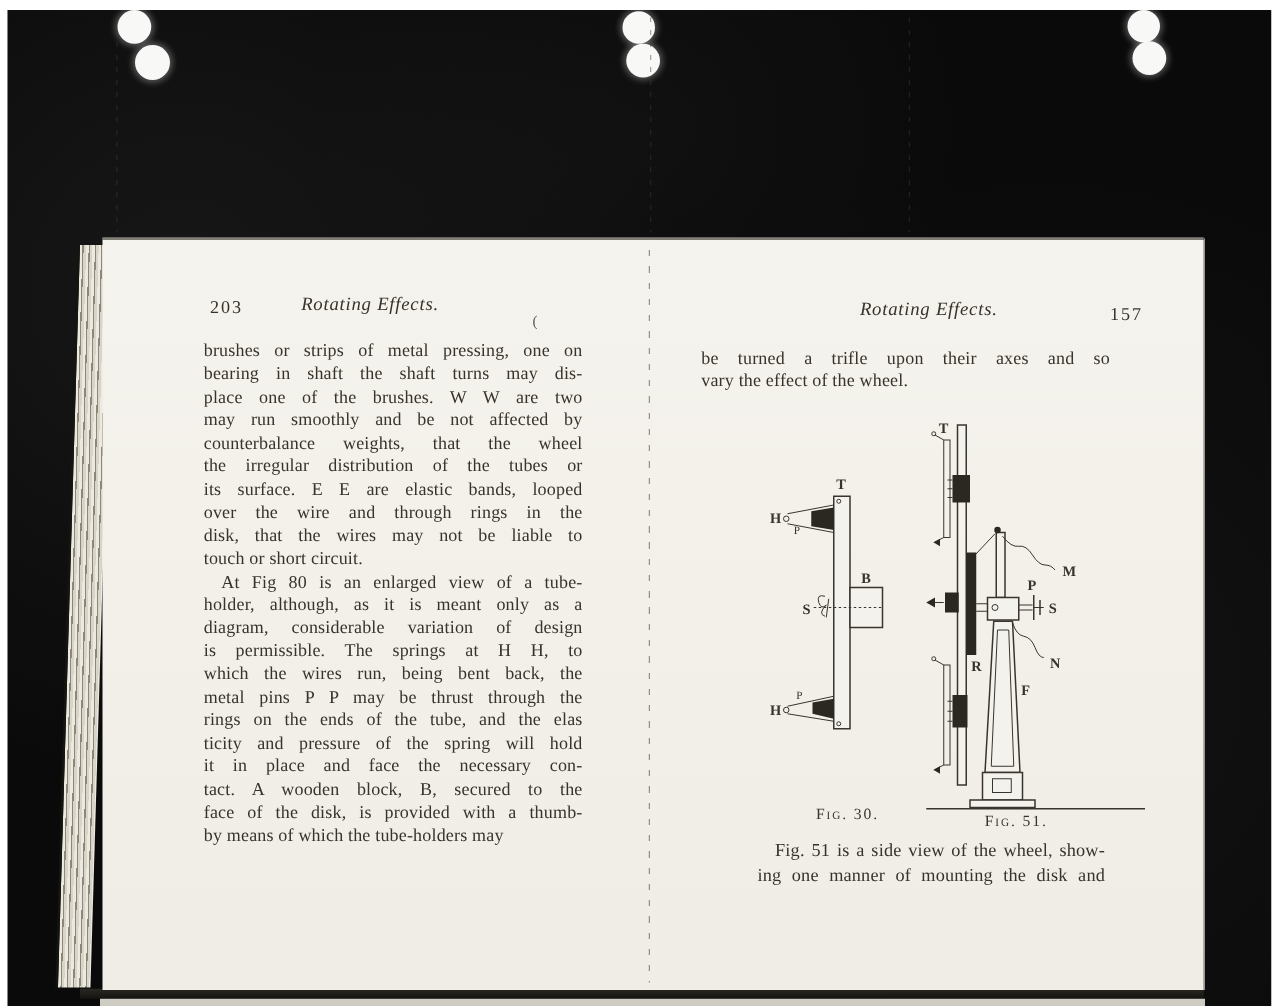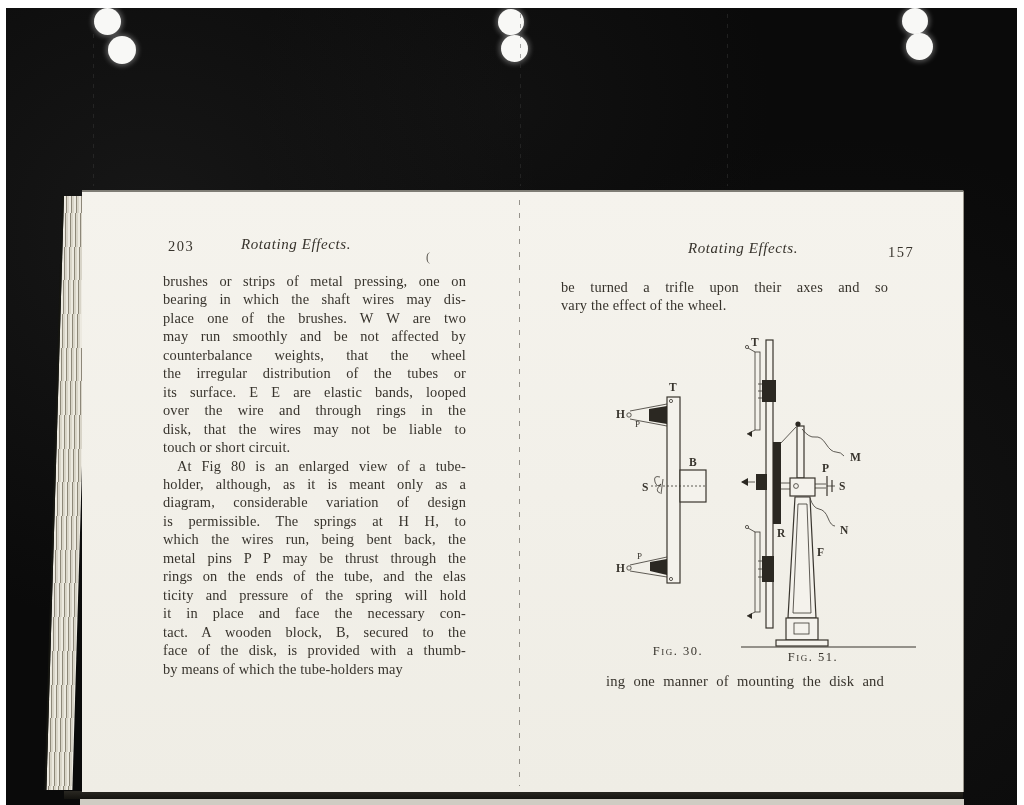--- a/index.html
+++ b/index.html
@@ -95,21 +95,21 @@
 
   <div class="pages">
     <div class="gutter"></div>
 
     <div class="abs ink pagenum" style="left:86px;top:46px;">203</div>
     <div class="abs ink runhead" style="left:132px;top:44px;width:164px;text-align:center;">Rotating Effects.</div>
     <div class="abs ink stray" style="left:344px;top:58px;">(</div>
 
     <div class="abs ink textblock" style="left:81px;top:80px;width:303px;">
       <div class="jline">brushes or strips of metal pressing, one on</div>
-      <div class="jline">bearing in which the shaft wires may dis-</div>
+      <div class="jline">bearing in shaft the shaft turns may dis-</div>
       <div class="jline">place one of the brushes.  W W are two</div>
       <div class="jline">may run smoothly and be not affected by</div>
       <div class="jline">counterbalance weights, that the wheel</div>
       <div class="jline">the irregular distribution of the tubes or</div>
       <div class="jline">its surface.  E E are elastic bands, looped</div>
       <div class="jline">over the wire and through rings in the</div>
       <div class="jline">disk, that the wires may not be liable to</div>
       <div class="lline">touch or short circuit.</div>
       <div class="jline indent">At Fig 80 is an enlarged view of a tube-</div>
       <div class="jline">holder, although, as it is meant only as a</div>
@@ -225,19 +225,20 @@
       <rect class="fpage" x="48" y="284" width="32" height="22"></rect>
       <rect class="flthin" x="56" y="289" width="15" height="11"></rect>
       <rect class="fpage" x="38" y="306" width="52" height="6"></rect>
       <line class="fl" x1="3" y1="313" x2="178" y2="313"></line>
     </svg>
 
     <div class="abs fig-caption" style="left:531px;top:452px;width:130px;">Fig. 30.</div>
     <div class="abs fig-caption" style="left:666px;top:458px;width:130px;">Fig. 51.</div>
 
     <div class="abs ink closeblock" style="left:524px;top:480px;width:278px;">
+      <div class="jline indent">Fig. 51 is a side view of the wheel, show-</div>
       <div class="jline">ing one manner of mounting the disk and</div>
     </div>
 
   </div>
 </div>
 
 <div class="below-strip"></div>
 
 </body></html>

